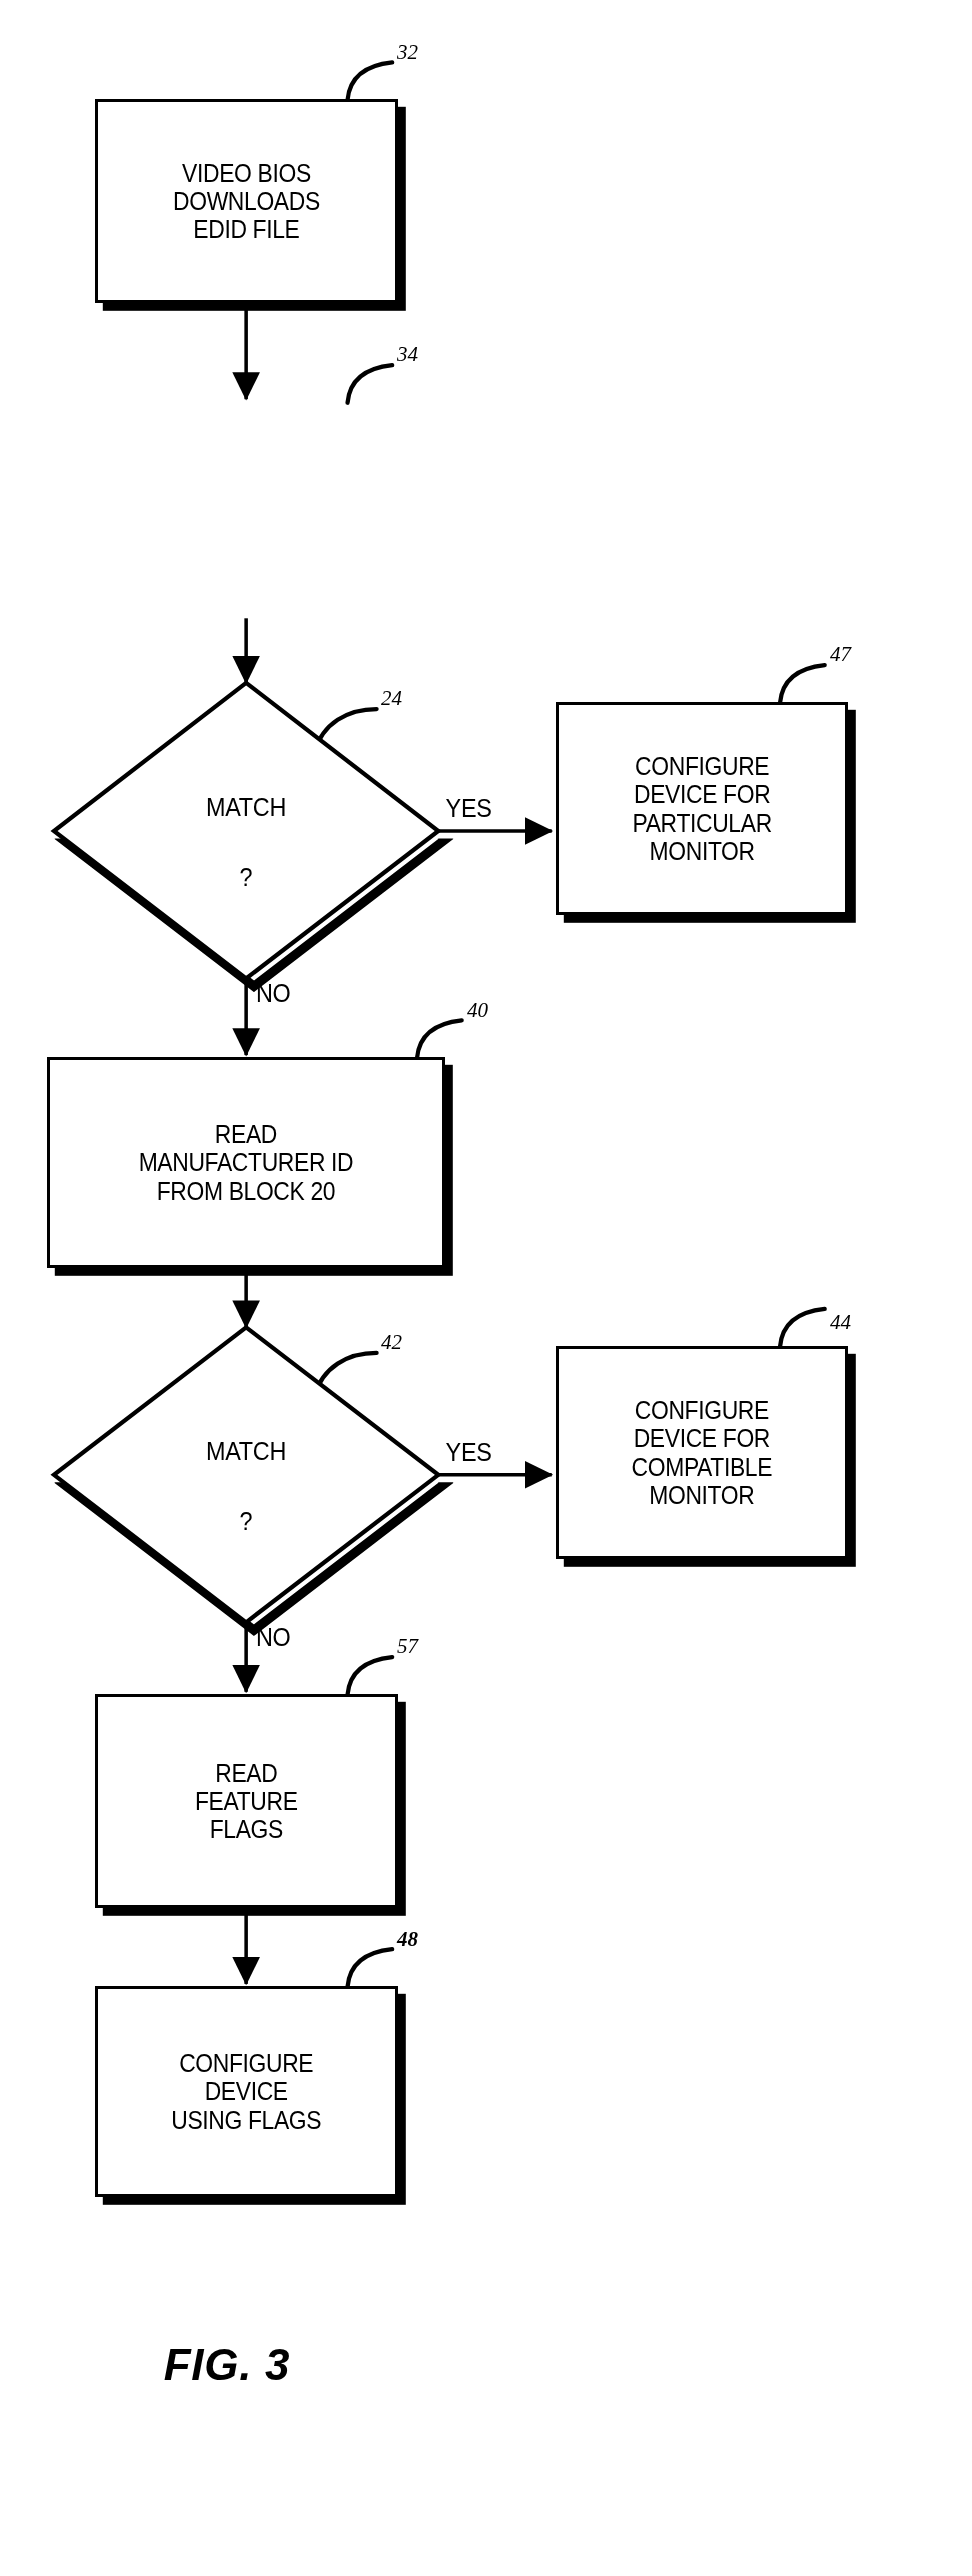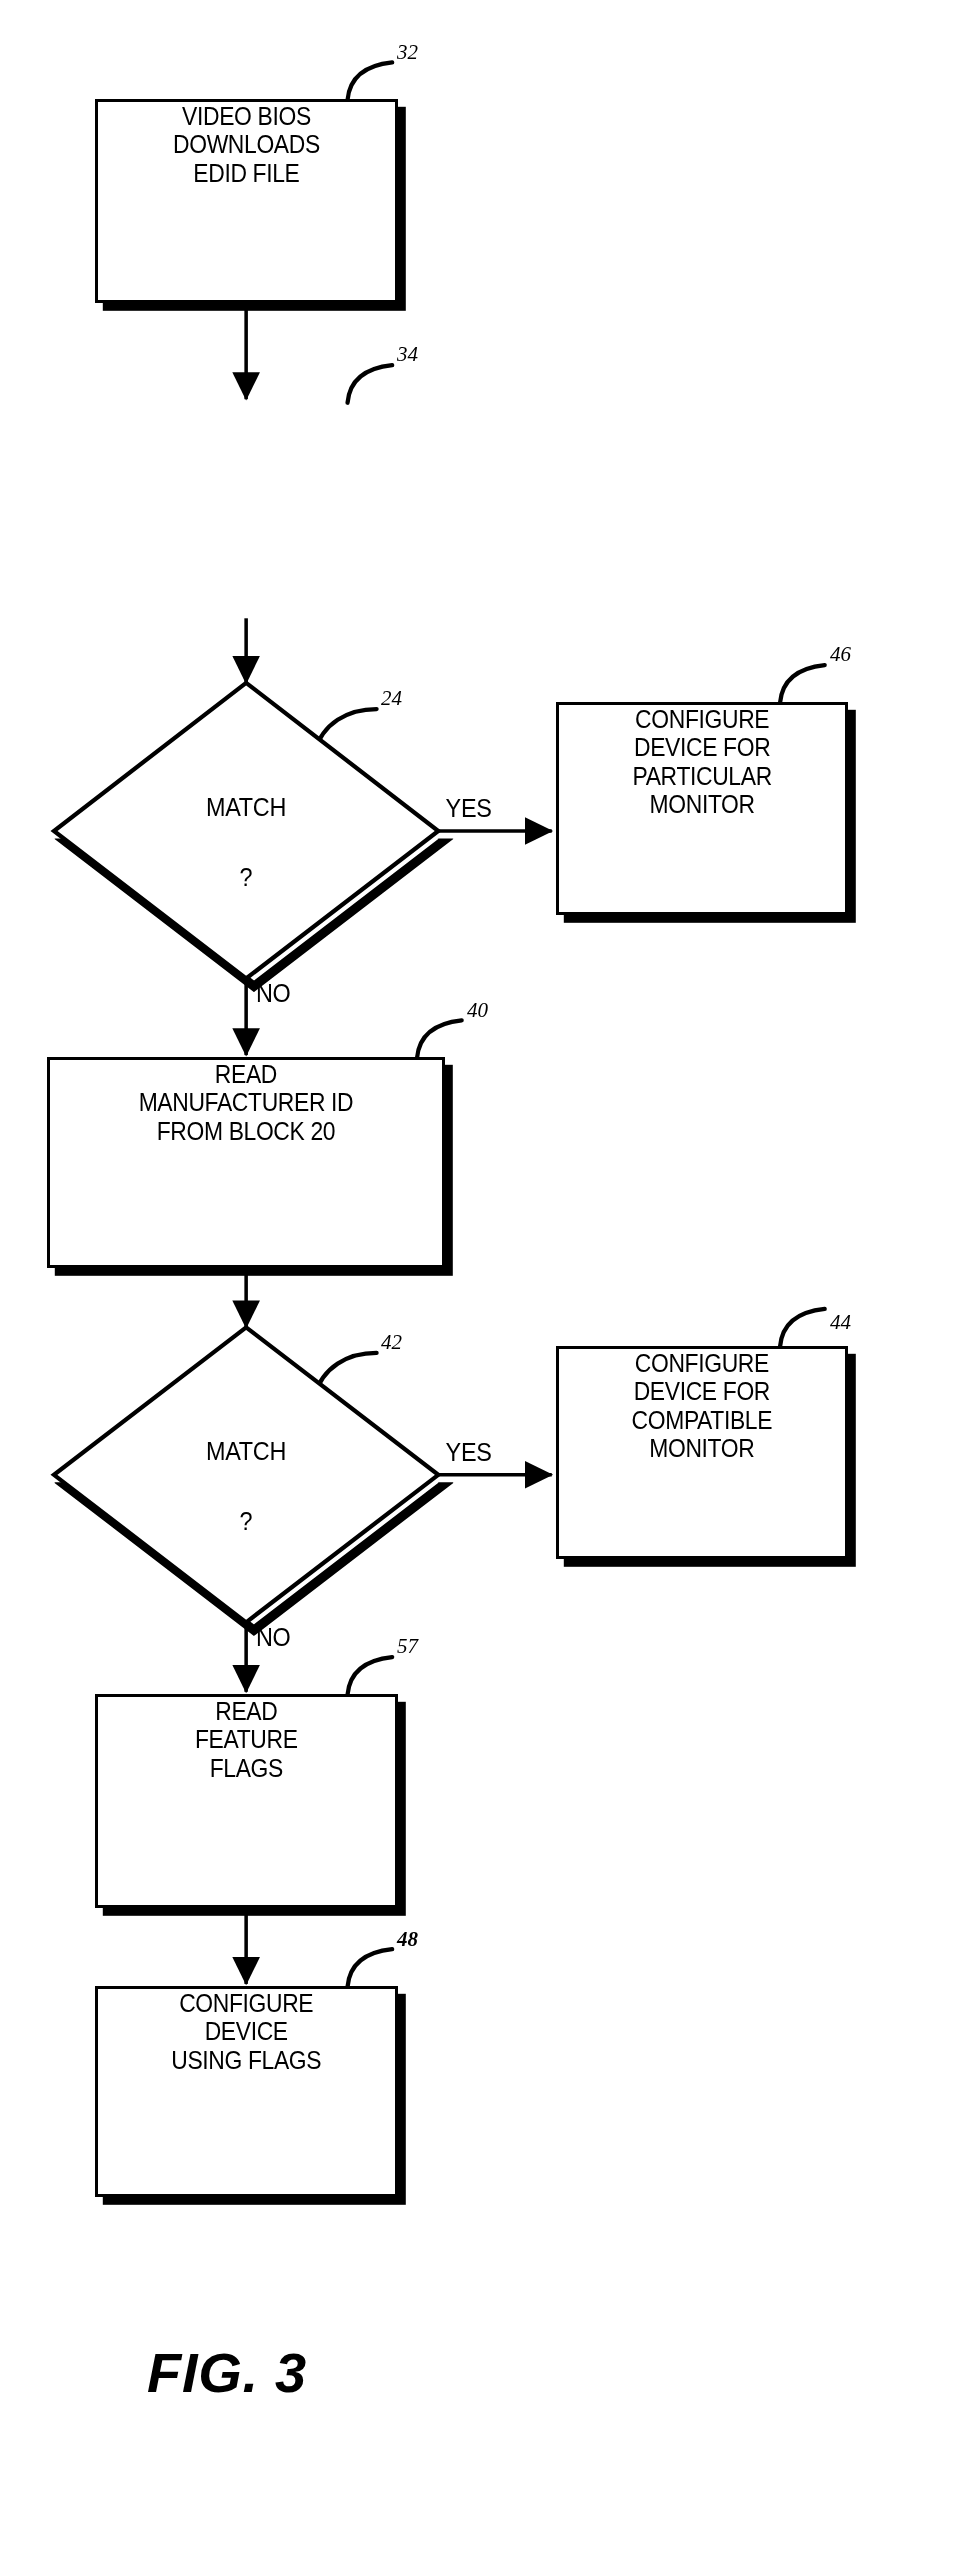--- a/index.html
+++ b/index.html
@@ -28,21 +28,21 @@
   }
 
   
   .proc-box {
     position: absolute;
     box-sizing: border-box;
     background: #ffffff;
     border: 3.5px solid #000000;
     box-shadow: 7.8px 7.8px 0 0 #000000;
     display: flex;
-    align-items: flex-start;
+    align-items: center;
     justify-content: center;
     z-index: 3;
   }
   .proc-text {
     text-align: center;
     font-family: "Liberation Sans", sans-serif;
     font-weight: 400;
     font-size: 26px;
     line-height: 1.09;
     letter-spacing: -0.4px;
@@ -96,21 +96,21 @@
   
   #fig-caption {
     position: absolute;
     left: 0;
     top: 2340px;
     width: 454px;
     text-align: center;
     font-family: "Liberation Sans", sans-serif;
     font-style: italic;
     font-weight: bold;
-    font-size: 56px;
+    font-size: 44px;
     letter-spacing: 0.7px;
     color: #000000;
     z-index: 4;
   }
 </style>
 </head>
 <body>
 
 <div id="figure-root">
 
@@ -204,21 +204,21 @@
   </div>
 
   <div class="branch-label" style="left:443px; top:793px;">YES</div>
   <div class="branch-label" style="left:254px; top:978px;">NO</div>
   <div class="branch-label" style="left:443px; top:1437px;">YES</div>
   <div class="branch-label" style="left:254px; top:1622px;">NO</div>
 
   <div class="ref-num" style="left:397px; top:40px;">32</div>
   <div class="ref-num" style="left:397px; top:342px;">34</div>
   <div class="ref-num" style="left:381px; top:686px;">24</div>
-  <div class="ref-num" style="left:830px; top:642px;">46</div>
+  <div class="ref-num" style="left:830px; top:642px;">47</div>
   <div class="ref-num" style="left:467px; top:998px;">40</div>
   <div class="ref-num" style="left:381px; top:1330px;">42</div>
   <div class="ref-num" style="left:830px; top:1286px;margin-top:24px;">44</div>
   <div class="ref-num" style="left:397px; top:1634px;">57</div>
   <div class="ref-num" style="left:397px; top:1927px;font-weight:bold;">48</div>
 
   <div id="fig-caption">FIG. 3</div>
 
 </div>
 

